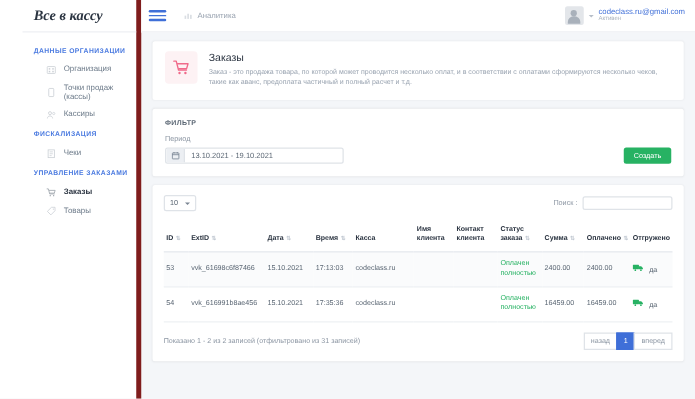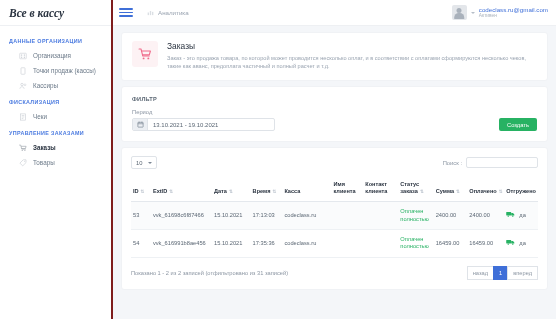--- a/index.html
+++ b/index.html
@@ -7,21 +7,21 @@
     width: 556px; height: 319px;
     background: #f4f6f9;
     font-family: "Liberation Sans", sans-serif;
     overflow: hidden;
   }
   .app { position: relative; width: 556px; height: 319px; display: flex; }
 
   
   .sidebar {
     width: 113px; height: 319px; background: #ffffff;
-    border-right: 2px solid #7f1d1d; flex: 0 0 113px;
+    border-right: 4px solid #7f1d1d; flex: 0 0 113px; padding-left: 18px;
   }
   .brand {
     height: 26px; display: flex; align-items: center; padding-left: 9px;
     font-family: "Liberation Serif", serif;
     font-style: italic; font-weight: bold; font-size: 11.5px; color: #2b3441;
     border-bottom: 1px solid #eef0f3;
   }
   .side-scroll { padding-top: 6px; }
   .side-head {
     font-size: 5.4px; font-weight: bold; color: #4a7ae0;

